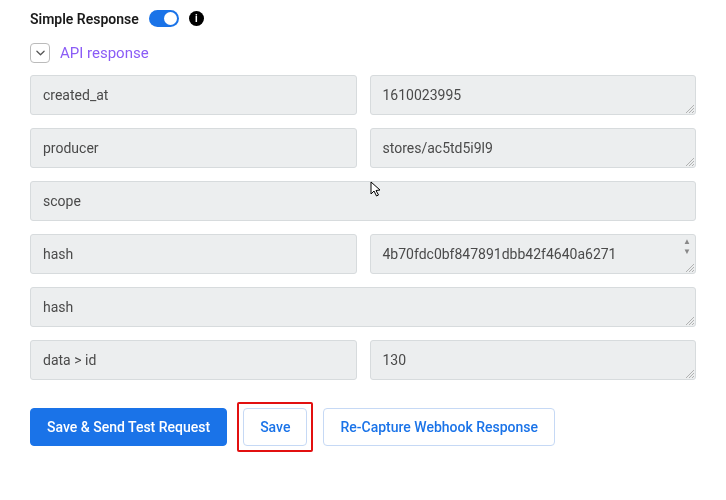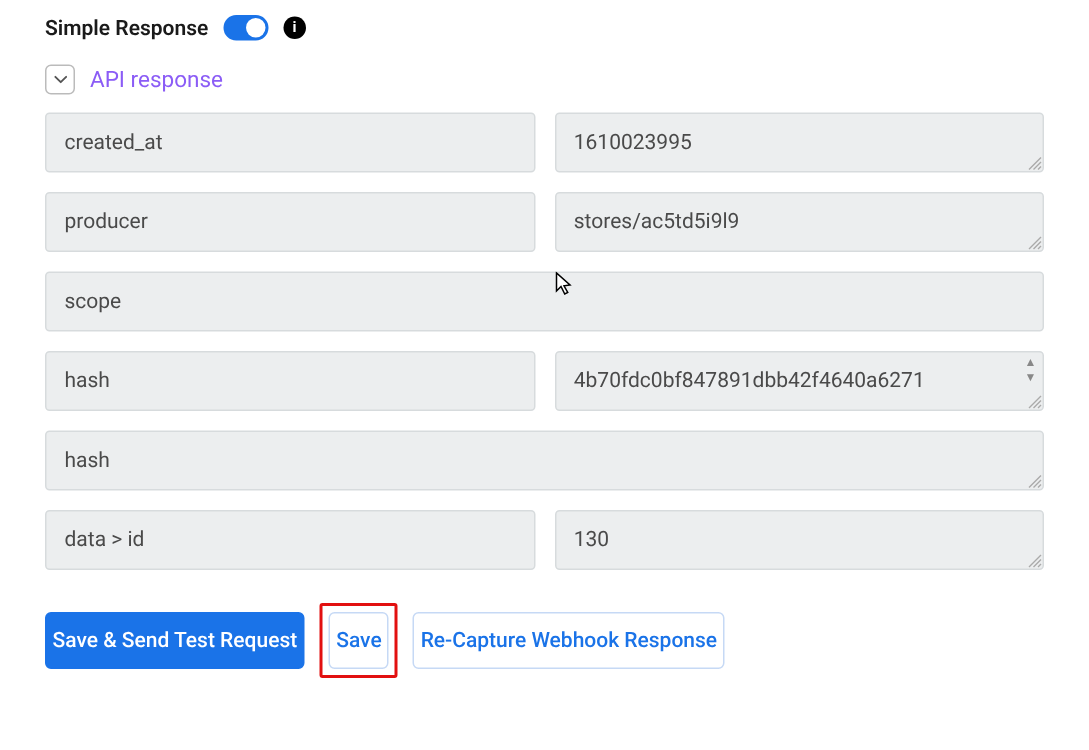--- a/index.html
+++ b/index.html
@@ -138,21 +138,21 @@
       line-height: 1;
       pointer-events: none;
     }
     .buttons-row {
       display: flex;
       gap: 10px;
       align-items: center;
     }
     .btn {
       height: 38px;
-      padding: 0 4px;
+      padding: 0 16px;
       border-radius: 4px;
       font-size: 14px;
       font-weight: 500;
       cursor: pointer;
       display: inline-flex;
       align-items: center;
       justify-content: center;
       border: 1px solid transparent;
       font-family: inherit;
     }

